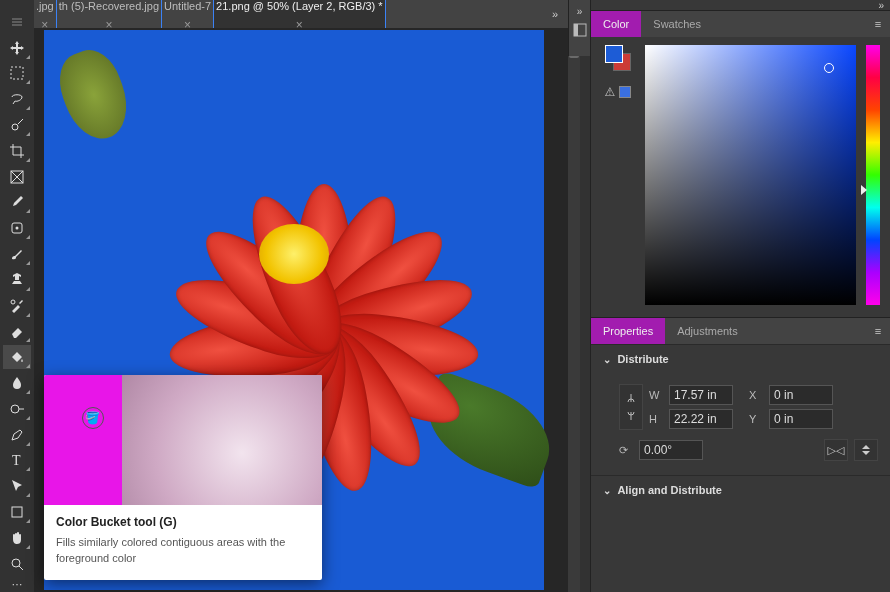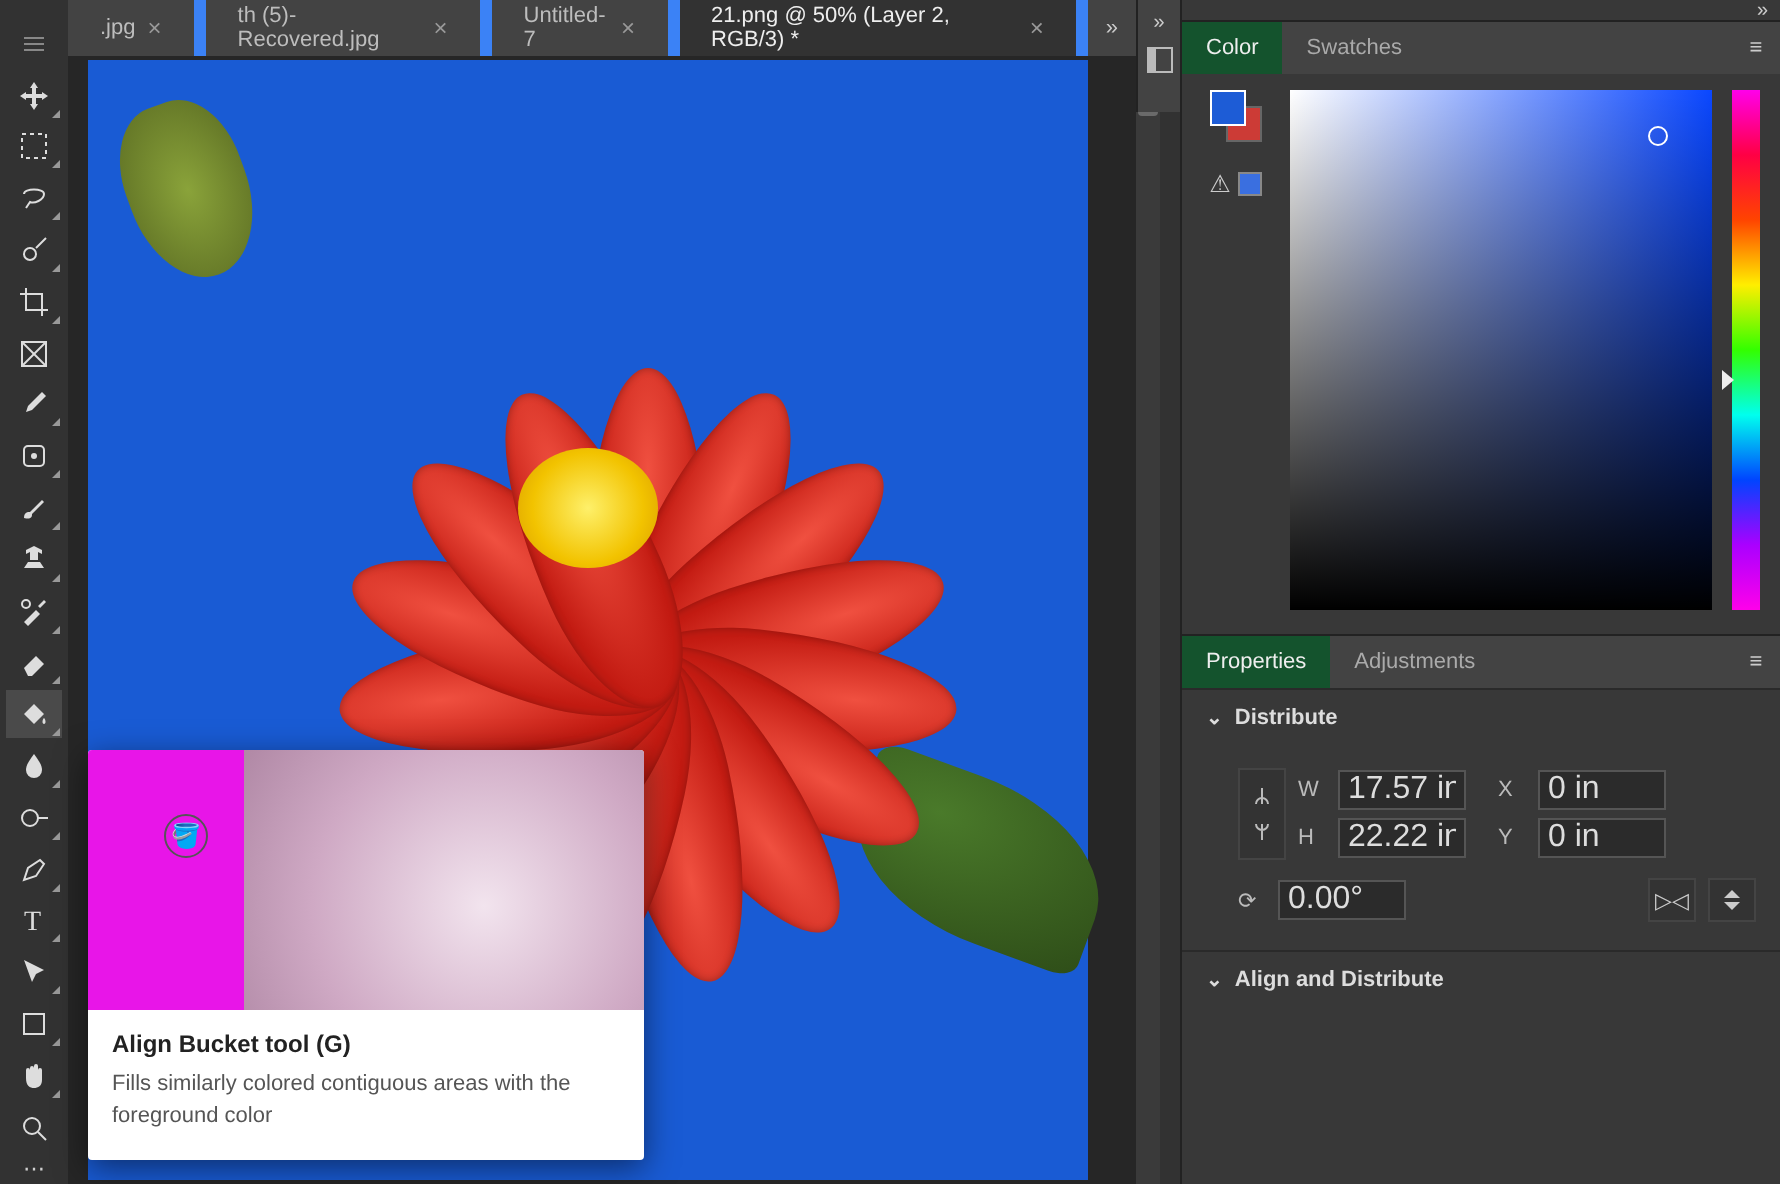--- a/index.html
+++ b/index.html
@@ -28,23 +28,24 @@
     position: absolute; right: 1px; bottom: 1px;
     width: 0; height: 0;
     border-right: 4px solid #999; border-top: 4px solid transparent;
   }
   .tabbar {
     position: absolute; left: 34px; top: 0; right: 322px; height: 28px;
     background: #434343;
     display: flex; align-items: stretch;
   }
   .tab {
-    padding: 0 16px; display: flex; align-items: center; gap: 6px;
-    color: #bdbdbd; border-right: 6px solid #3b82f6; cursor: pointer;
+    padding: 0 2px; display: flex; align-items: center; gap: 6px;
+    color: #bdbdbd; border-right: 1px solid #3b82f6; cursor: pointer;
     font-size: 11px;
+    flex-direction: column;
   }
   .tab.active { background: #323232; color: #eee; }
   .tab .x { color: #999; font-size: 12px; }
   .tab-overflow {
     margin-left: auto; width: 26px; display:flex; align-items:center; justify-content:center;
     color:#ccc; cursor:pointer;
   }
   .canvas-area {
     position: absolute; left: 34px; top: 28px; right: 322px; bottom: 0;
     background: #262626;
@@ -129,21 +130,21 @@
   .panel {
     border-top:1px solid #222;
   }
   .panel-tabs {
     display:flex; height:26px; align-items:stretch; background:#434343;
   }
   .ptab {
     padding:0 12px; display:flex; align-items:center; color:#aaa; cursor:pointer;
     font-size:11px;
   }
-  .ptab.active { background:#14532d; color:#eee; }
+  .ptab.active { background:#a21caf; color:#eee; }
   .panel-menu { margin-left:auto; width:24px; display:flex;align-items:center;justify-content:center; color:#ccc;}
   .color-panel-body {
     padding:8px 10px 12px; display:flex; gap:10px;
   }
   .swatches-col { width:34px; display:flex; flex-direction:column; gap:14px; align-items:center;}
   .fgbg { position:relative; width:26px;height:26px;}
   .fg { position:absolute; left:0; top:0; width:18px;height:18px; border:1px solid #fff;}
   .bg { position:absolute; right:0; bottom:0; width:18px;height:18px; border:1px solid #666;}
   .warn { font-size:12px;color:#ccc; display:flex; gap:4px; align-items:center;}
   .warn .sq { width:12px;height:12px; border:1px solid #888;}
@@ -175,21 +176,21 @@
   .section-head {
     padding:8px 12px; display:flex; align-items:center; gap:6px;
     font-weight:600; color:#ddd; cursor:pointer; font-size:11px;
   }
   .chev { display:inline-block; transform:rotate(0deg); font-size:10px;}
   .section-body { padding:4px 12px 10px 28px; }
   .row { display:flex; align-items:center; gap:6px; margin:4px 0;}
   .lbl { width:14px; color:#bbb;}
   .field {
     background:#2b2b2b; border:1px solid #555; color:#ddd;
-    height:20px; padding:0 4px; width:64px; font-size:16px;
+    height:20px; padding:0 4px; width:64px; font-size:12px;
   }
   .iconbtn {
     width:24px;height:22px; border:1px solid #444; background:#333;
     display:flex;align-items:center;justify-content:center; color:#ccc; cursor:pointer;
   }
   .small { color:#ccc; font-size:11px;}
   svg { display:block; }
 </style>
 </head>
 <body>
@@ -384,21 +385,21 @@
 <div class="scrollbar-v">
     <div class="thumb"></div>
   </div>
 
 <div class="tooltip-card">
   <div class="tooltip-img">
     <div class="tooltip-cursor">🪣</div>
     <div style="position:absolute;right:0;top:0;bottom:0;width:72%;background:radial-gradient(circle at 60% 60%, #f2e4ee, #cfa9c4 60%, #b088a5);"></div>
   </div>
   <div class="tooltip-body">
-    <div class="tooltip-title">Align Bucket tool (G)</div>
+    <div class="tooltip-title">Color Bucket tool (G)</div>
     <div class="tooltip-desc">Fills similarly colored contiguous areas with the foreground color</div>
   </div>
 </div>
 
 <div class="mini-dock">
   <div style="font-size:10px">»</div>
   <div>
       <svg width="14" height="14">
         <rect x="1" y="1" width="12" height="12" stroke="#bbb" fill="none"></rect>
         <rect x="1" y="1" width="4" height="12" fill="#bbb"></rect>

